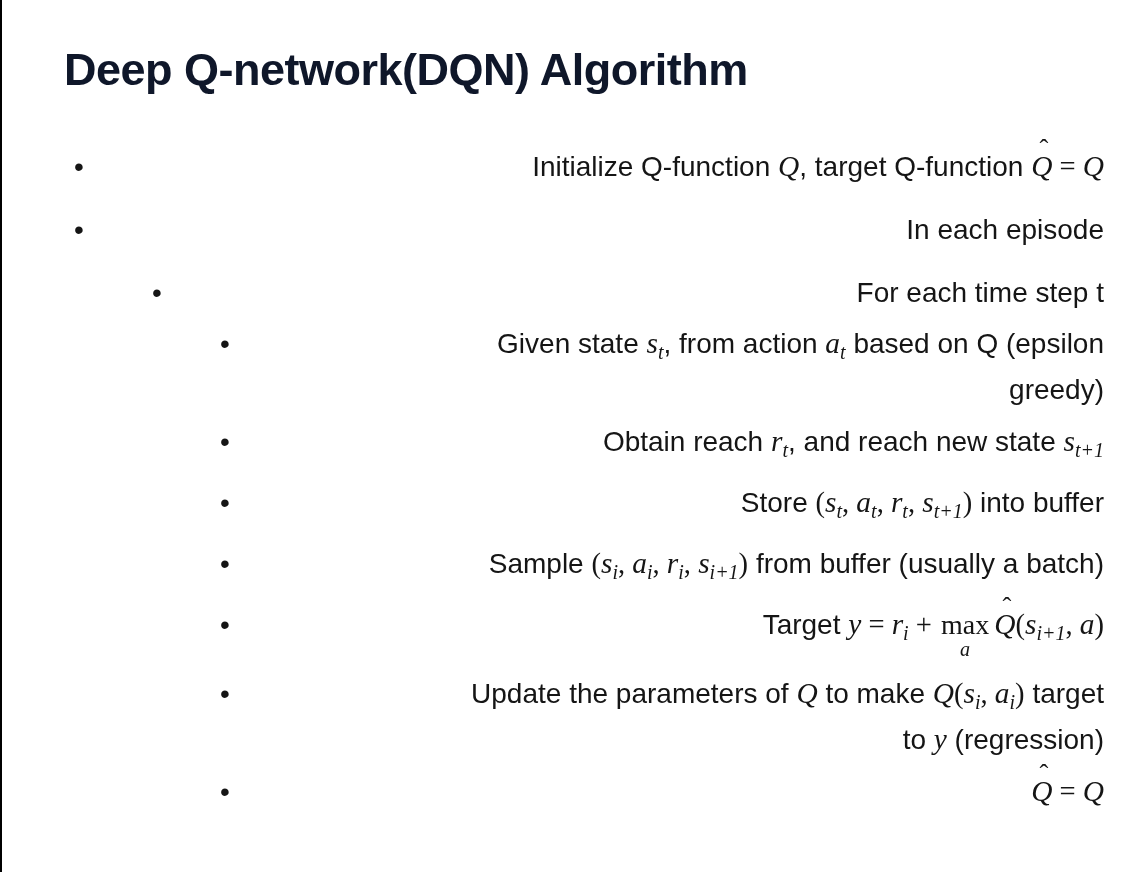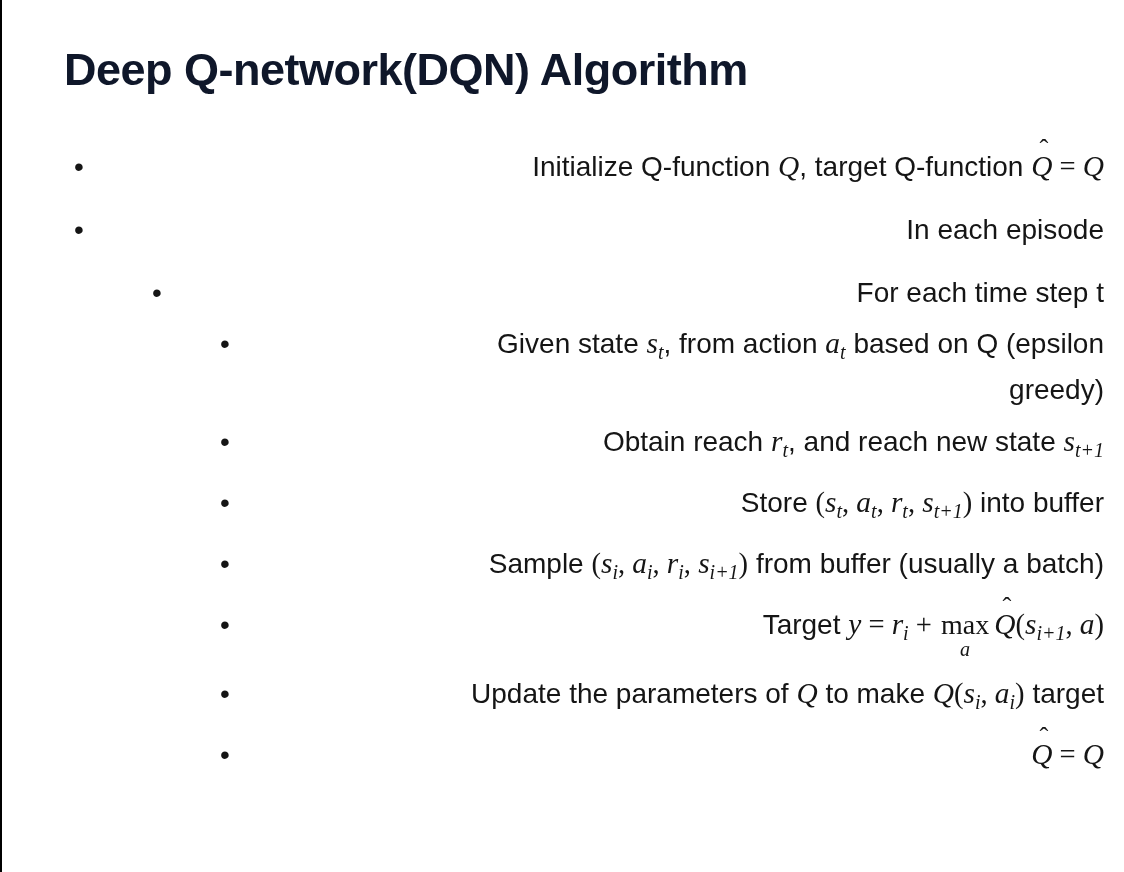--- a/index.html
+++ b/index.html
@@ -148,20 +148,24 @@
               <span class="w">max</span>
               <span class="u">a</span>
             </span><span class="mv"><span class="hat"><span class="hm">ˆ</span><span class="hb">Q</span></span></span><span class="mo">(</span><span class="mv">s<span class="sub">i+1</span></span><span class="mo">, </span><span class="mv">a</span><span class="mo">)</span></span>
         </div>
       </div>
       <div class="b lv3">
         <div class="row">
           <span class="mk">•</span>
           <span class="lt"><span class="txt">Update the parameters of </span><span class="mv">Q</span><span class="txt"> to make </span><span class="mv">Q</span><span class="mo">(</span><span class="mv">s<span class="sub">i</span></span><span class="mo">, </span><span class="mv">a<span class="sub">i</span></span><span class="mo">)</span><span class="txt"> target</span></span>
         </div>
+        <div class="row">
+          <span class="mk"></span>
+          <span class="lt"><span class="txt">to </span><span class="mv">y</span><span class="txt"> (regression)</span></span>
+        </div>
       </div>
       <div class="b lv3">
         <div class="row">
           <span class="mk">•</span>
           <span class="lt"><span class="mv"><span class="hat"><span class="hm">ˆ</span><span class="hb">Q</span></span></span><span class="mo"> = </span><span class="mv">Q</span></span>
         </div>
       </div>
     </div>
 </div>
 

